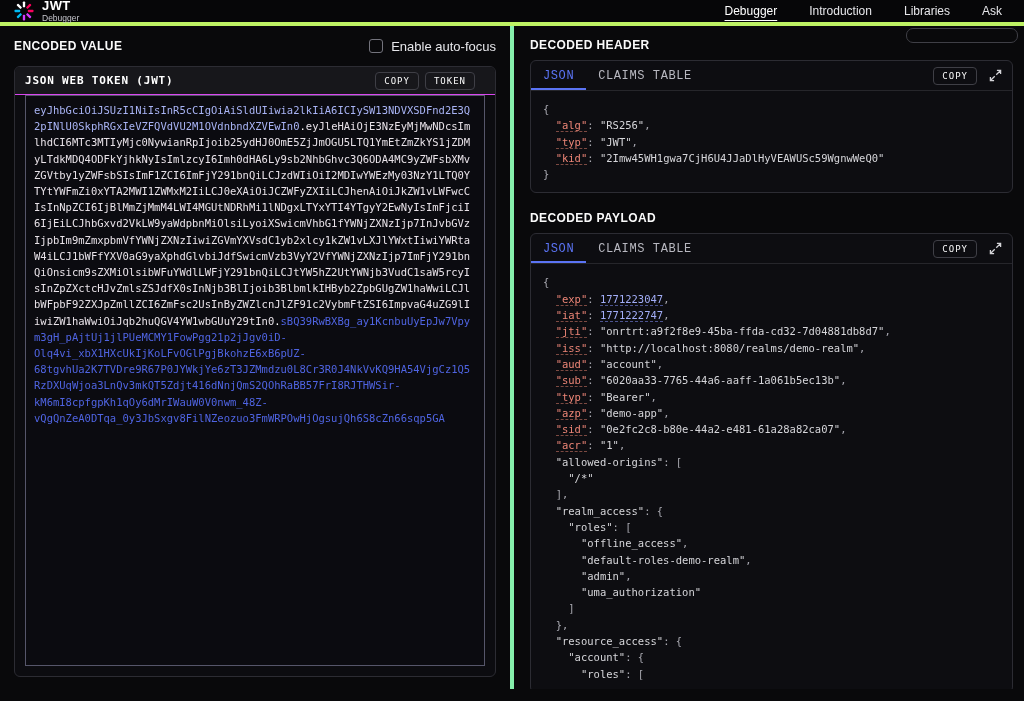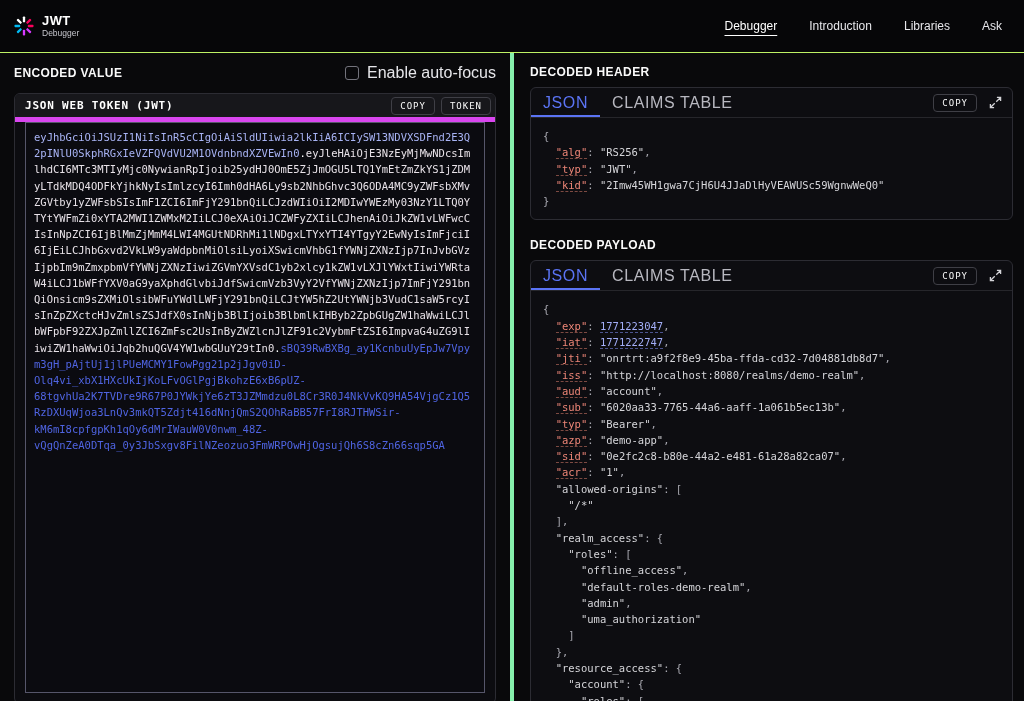--- a/index.html
+++ b/index.html
@@ -5,50 +5,50 @@
   * { box-sizing: border-box; }
   html,body { margin:0; padding:0; }
   body {
     width:1024px; height:701px; overflow:hidden;
     background:#09090b; color:#e4e4e7;
     font-family:"Liberation Sans", sans-serif;
     position:relative;
   }
   
   .topnav {
-    height:53px; background:#060608; border-bottom:1px solid #bef264;
+    height:26px; background:#060608; border-bottom:4px solid #bef264;
     display:flex; align-items:center; padding:0 14px; position:relative; z-index:2;
   }
   .brand { display:flex; align-items:center; gap:8px; cursor:pointer; }
   .brand-text { display:flex; flex-direction:column; line-height:1.15; }
   .brand-title { font-size:13px; font-weight:bold; color:#ffffff; letter-spacing:.4px; }
   .brand-sub { font-size:8.5px; color:#c6c6cd; }
   .nav-items { margin-left:auto; display:flex; gap:32px; align-items:center; font-size:12px; color:#e6e6ea; padding-right:8px; }
   .nav-item { cursor:pointer; white-space:nowrap; }
   .nav-item.active { color:#fff; text-decoration:underline; text-underline-offset:5px; }
   .partial-btn {
     position:absolute; right:6px; top:28px; width:112px; height:15px;
     border:1px solid #3f3f46; border-radius:7px; background:transparent; z-index:1;
   }
   
   .main { display:flex; height:663px; }
   .left  { width:510px; padding:8px 14px 12px 14px; display:flex; flex-direction:column; }
   .right { flex:1; border-left:4px solid #86efac; padding:8px 11px 0 16px; overflow:hidden; }
   .sec-label { font-size:12px; font-weight:bold; letter-spacing:.4px; color:#fafafa; }
   
   .enc-row { display:flex; align-items:center; height:24px; }
-  .autofocus { margin-left:auto; display:flex; align-items:center; gap:8px; font-size:16px; color:#e6e6ea; }
+  .autofocus { margin-left:auto; display:flex; align-items:center; gap:8px; font-size:13px; color:#e6e6ea; }
   .checkbox { width:14px; height:14px; border:1.5px solid #73737c; border-radius:3px; background:transparent; cursor:pointer; }
   .token-card {
     margin-top:8px; border:1px solid #2c2c33; border-radius:6px; background:#0c0c10;
     flex:1; display:flex; flex-direction:column; overflow:hidden;
   }
   .card-head {
-    background:#17171b; border-bottom:5px solid #d946ef; height:28px; flex:0 0 28px;
-    display:flex; align-items:center; padding:0 4px 0 10px; gap:6px;
+    background:#17171b; border-bottom:1px solid #d946ef; height:28px; flex:0 0 28px;
+    display:flex; align-items:center; padding:0 20px 0 10px; gap:6px;
   }
   .card-title { font-family:"DejaVu Sans Mono", monospace; font-size:11px; font-weight:bold; letter-spacing:.8px; color:#ffffff; }
   .btn {
     border:1px solid #3f3f46; border-radius:4px; background:transparent; color:#fafafa;
     font-size:9px; letter-spacing:1px; padding:3px 8px; cursor:pointer;
     font-family:"DejaVu Sans Mono", monospace;
   }
   .push { margin-left:auto; }
   .status-box {
     margin:10px 10px 8px; border:1px solid var(--status-border,#1f5c38); background:#0d2016; border-radius:4px;
@@ -63,21 +63,21 @@
   }
   .seg-h { color:var(--token-header,#a9b4f5); }
   .seg-p { color:var(--token-payload,#e8e2e8); }
   .seg-s { color:var(--token-signature,#4f64e2); }
   .seg-dot { color:#fafafa; }
   
   .dec-label { margin:4px 0 8px; }
   .card { border:1px solid #2c2c33; border-radius:6px; background:#0d0d11; overflow:hidden; }
   .tabbar { display:flex; align-items:stretch; height:30px; border-bottom:1px solid #26262b; padding-right:8px; }
   .tab {
-    font-family:Liberation Sans, sans-serif; font-size:16px; letter-spacing:.6px;
+    font-family:Liberation Mono, monospace; font-size:12px; letter-spacing:.6px;
     color:#b8b8c0; padding:0 12px; display:flex; align-items:center; cursor:pointer; white-space:nowrap;
   }
   .tab.active { color:var(--accent-blue,#7b90f7); box-shadow:inset 0 -2px 0 var(--accent-blue,#5b74f5); }
   .tab-controls { margin-left:auto; display:flex; align-items:center; gap:10px; }
   .expand-btn { background:none; border:none; padding:2px; cursor:pointer; display:flex; align-items:center; }
   .json-body {
     margin:0; padding:10px 12px; font-family:"DejaVu Sans Mono", monospace;
     font-size:10.5px; line-height:16.3px; white-space:pre; color:#d6d6da; overflow:hidden;
   }
   .jk  { color:var(--key-salmon,#ed8677); border-bottom:1px dashed #7d4a42; }

